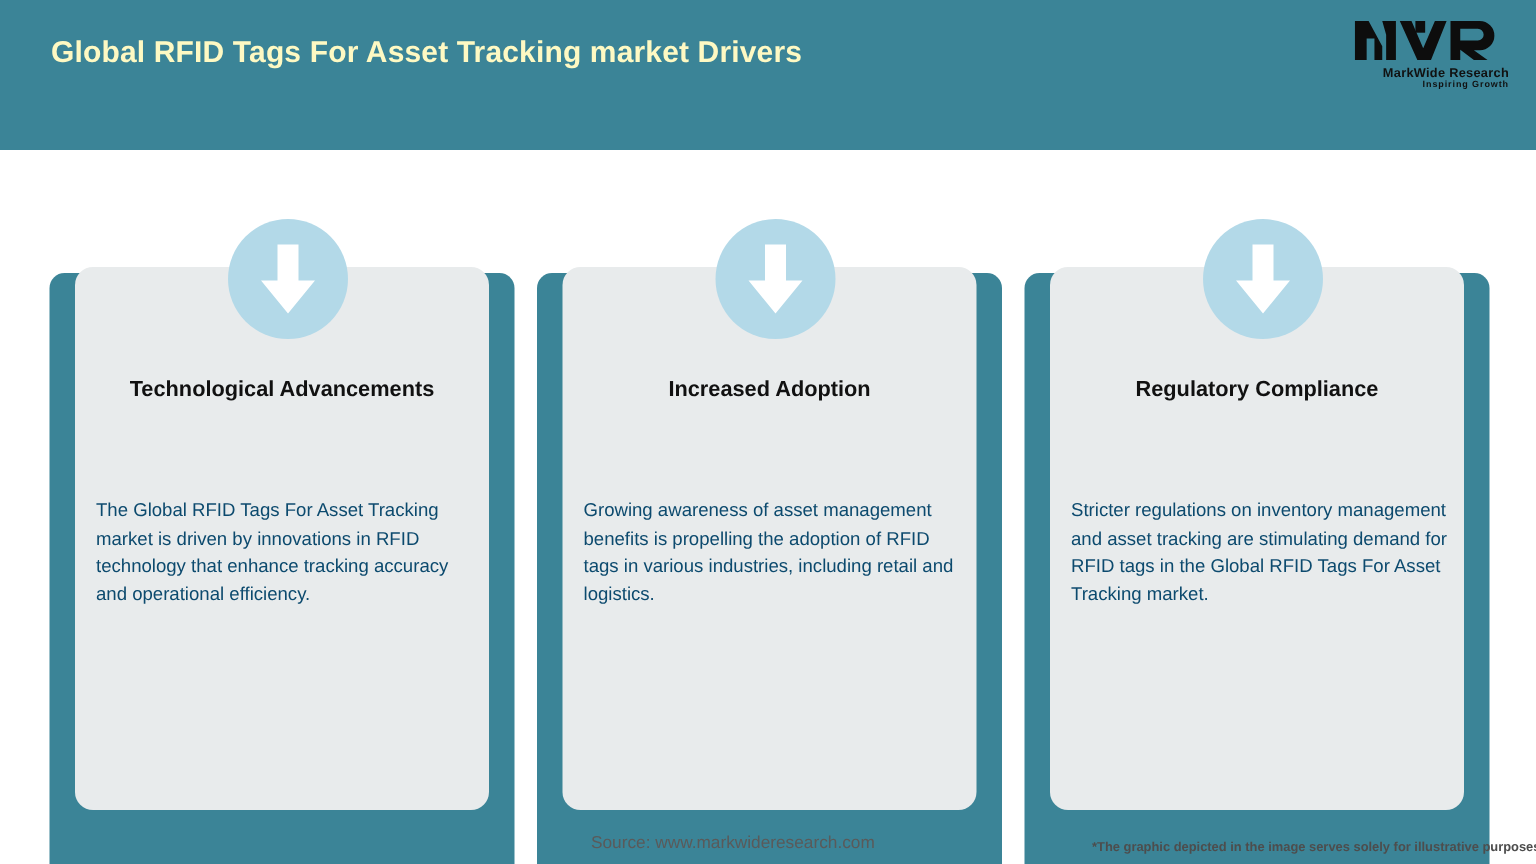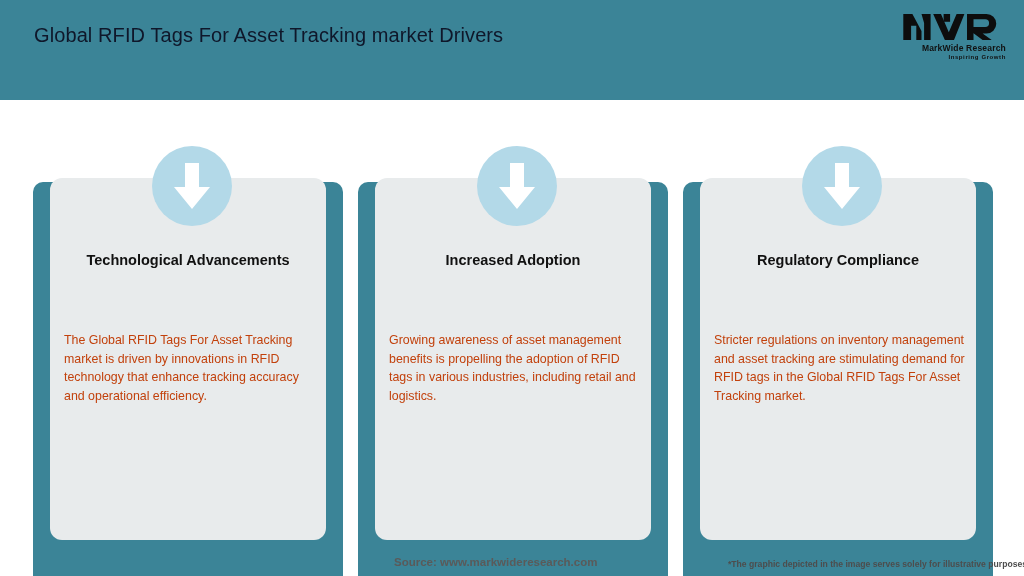--- a/index.html
+++ b/index.html
@@ -22,22 +22,22 @@
     width: 1024px;
     height: 100px;
     background: #3b8497;
     box-sizing: border-box;
   }
   .header-title {
     position: absolute;
     left: 34px;
     top: 24px;
     font-size: 20px;
-    font-weight: normal;
-    color: #0f172a;
+    font-weight: bold;
+    color: #fef9c3;
     letter-spacing: 0.1px;
     white-space: nowrap;
     text-align: center;
   }
 
   
   .logo {
     position: absolute;
     right: 18px;
     top: 10px;
@@ -121,21 +121,21 @@
     padding: 0 10px;
     box-sizing: border-box;
   }
   .card-body {
     position: absolute;
     left: 14px;
     right: 10px;
     top: 153px;
     font-size: 12.4px;
     line-height: 18.5px;
-    color: #c2410c;
+    color: #0c4a6e;
     text-align: left;
   }
 
   
   .icon-circle {
     position: absolute;
     left: 119px;        
     top: 0px;
     width: 80px;
     height: 80px;
@@ -149,21 +149,21 @@
     top: 50%;
     transform: translate(-50%, -50%);
   }
 
   
   .footer-source {
     position: absolute;
     left: 394px;
     top: 556px;
     font-size: 11.5px;
-    font-weight: bold;
+    font-weight: normal;
     color: #5a5a5a;
     white-space: nowrap;
   }
   .footer-note {
     position: absolute;
     left: 728px;
     top: 559px;
     font-size: 8.6px;
     font-weight: bold;
     color: #4d4d4d;

